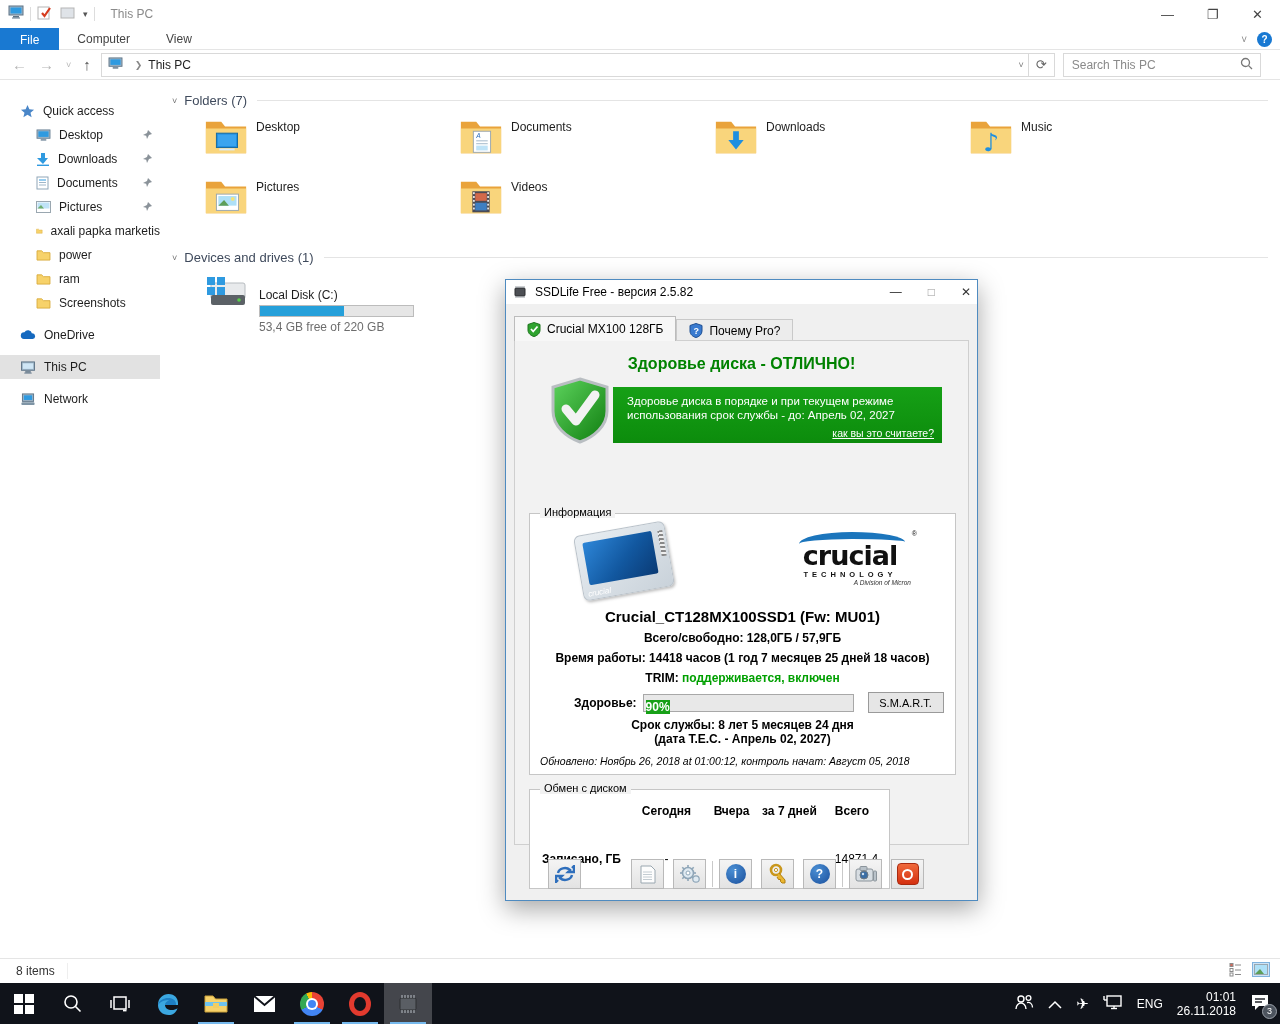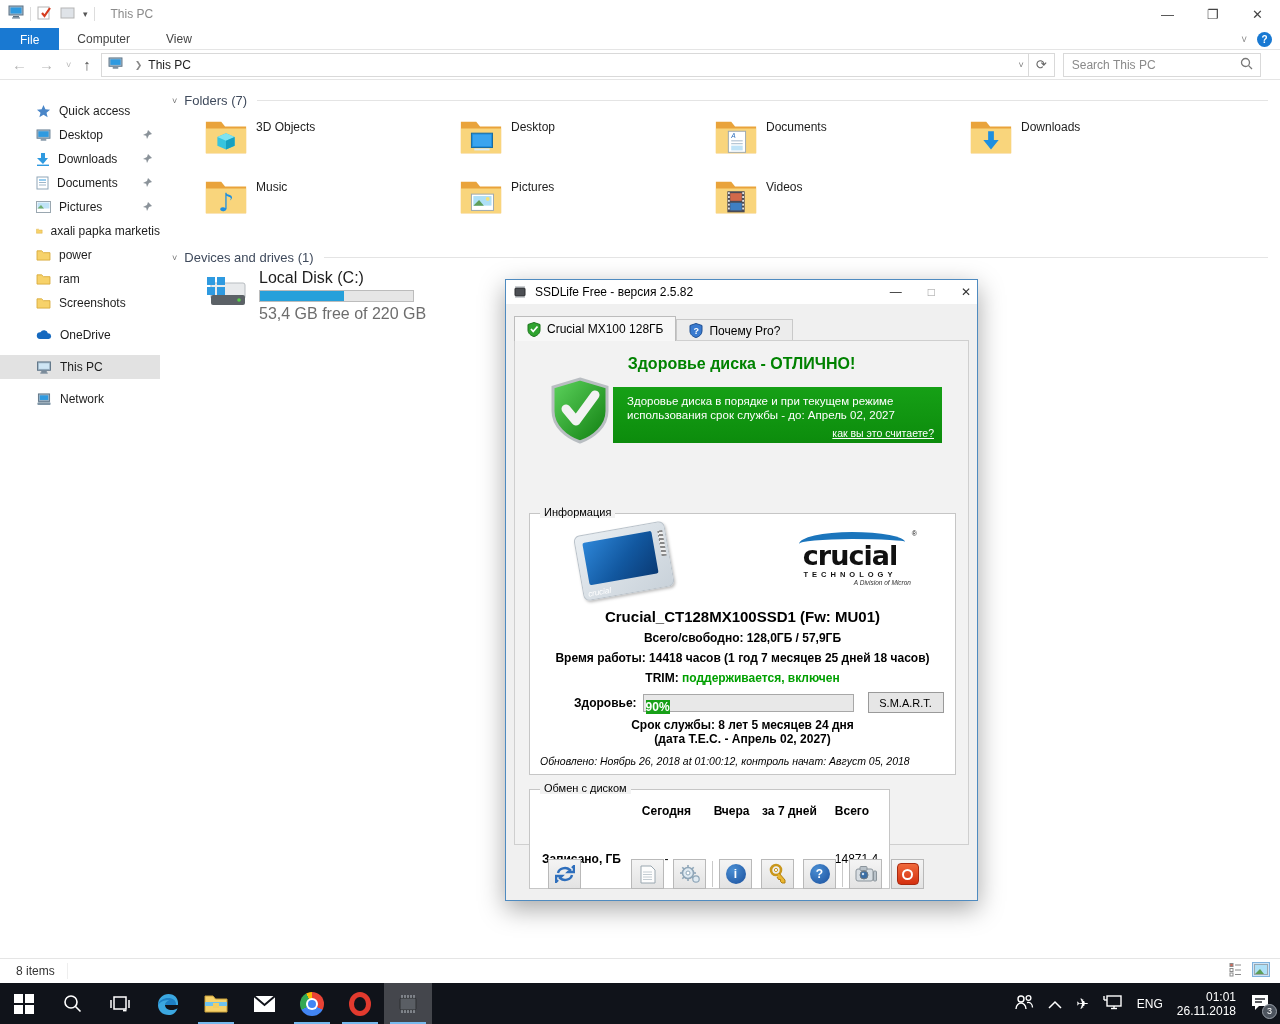--- a/index.html
+++ b/index.html
@@ -31,37 +31,37 @@
   .addr-right { position:absolute; right:4px; display:flex; align-items:center; gap:8px; color:#777; }
   .refresh-box { width:26px; height:24px; border:1px solid #d9d9d9; border-left:none; background:#fff; display:flex; align-items:center; justify-content:center; color:#666; font-size:13px; }
   .searchbox { margin-left:8px; width:198px; height:24px; border:1px solid #d9d9d9; background:#fff; display:flex; align-items:center; position:relative; }
   .searchbox span.ph { color:#8a8a8a; font-size:12px; margin-left:8px; }
   .search-glyph { position:absolute; right:7px; }
 
   
   .sidebar { position:absolute; left:0; top:81px; width:160px; height:877px; background:#fff; font-size:12px; color:#1d1d1d; padding-top:18px; }
   .side-row { height:24px; display:flex; align-items:center; position:relative; white-space:nowrap; overflow:hidden; }
   .side-row .lbl { margin-left:8px; }
-  .ind0 { padding-left:36px; }
+  .ind0 { padding-left:20px; }
   .ind1 { padding-left:36px; }
   .side-sel { background:#e2e2e2; }
   .pin { position:absolute; right:8px; top:6px; }
   .side-gap { height:8px; }
 
   
   .mainpane { position:absolute; left:160px; top:81px; width:1120px; height:877px; background:#fff; }
   .grp-head { display:flex; align-items:center; font-size:13px; color:#3f4a5c; margin:12px 0 4px 12px; }
   .grp-head .gchev { color:#6f6f6f; font-size:9px; margin-right:7px; }
   .grp-head .rule { flex:1; height:1px; background:#e4e4e4; margin:0 12px 0 10px; }
   .tilegrid { display:grid; grid-template-columns:repeat(4,255px); margin-left:43px; }
   .tile { height:60px; display:flex; align-items:flex-start; padding-top:2px; }
   .tile .ticon { width:46px; height:46px; position:relative; flex:none; }
   .tile .tlabel { font-size:12px; color:#1d1d1d; margin:6px 0 0 7px; }
   .drive-tile { margin-left:43px; display:flex; }
-  .drive-info { margin-left:10px; font-size:16px; color:#1d1d1d; }
+  .drive-info { margin-left:10px; font-size:12px; color:#1d1d1d;margin-top:19px; }
   .usagebar { width:155px; height:12px; border:1px solid #bcbcbc; background:#e6e6e6; margin:3px 0 3px 0; }
   .usagebar .fill { height:100%; background:#26a0da; }
   .drive-free { color:#6d6d6d; }
 
   .statusbar { position:absolute; left:0; top:958px; width:1280px; height:25px; background:#fff; border-top:1px solid #e5e5e5; font-size:12px; color:#333; display:flex; align-items:center; }
   .statusbar .cnt { margin-left:16px; padding-right:12px; border-right:1px solid #eee; height:16px; display:flex; align-items:center; }
   .view-toggles { position:absolute; right:10px; display:flex; gap:6px; }
 
   
   .folder48 { position:absolute; inset:0; }
@@ -317,34 +317,20 @@
   </div>
 
   <div class="mainpane">
     <div class="grp-head">
       <span class="gchev">˅</span>
       <span>Folders (7)</span>
       <span class="rule"></span>
     </div>
     <div class="tilegrid">
 
-      <div class="tile">
-        <span class="ticon">
-            <svg class="folder48" width="46" height="46" viewBox="0 0 48 48">
-              <path d="M3 8 h16 l4 5 h22 v28 H3z" fill="#e9a33b"></path>
-              <path d="M3 15 h42 v26 H3z" fill="#f9d57c"></path>
-              <g>
-                <path d="M24 20 l9 4 v9 l-9 4 -9-4 v-9z" fill="#37c4de"></path>
-                <path d="M24 20 l9 4 -9 4 -9-4z" fill="#7fe3f2"></path>
-                <path d="M24 28 v9 l9-4 v-9z" fill="#18a0c0"></path>
-              </g>
-            </svg>
-          </span>
-        <span class="tlabel">3D Objects</span>
-      </div>
 
       <div class="tile">
         <span class="ticon">
             <svg class="folder48" width="46" height="46" viewBox="0 0 48 48">
               <path d="M3 8 h16 l4 5 h22 v28 H3z" fill="#e9a33b"></path>
               <path d="M3 15 h42 v26 H3z" fill="#f9d57c"></path>
               <rect x="14" y="20" width="22" height="15" fill="#1e8fe0" stroke="#16699f"></rect>
               <rect x="15.5" y="21.5" width="19" height="12" fill="#3aa4ef"></rect>
               <rect x="17" y="36" width="16" height="2" fill="#d9ecf9"></rect>
             </svg>

